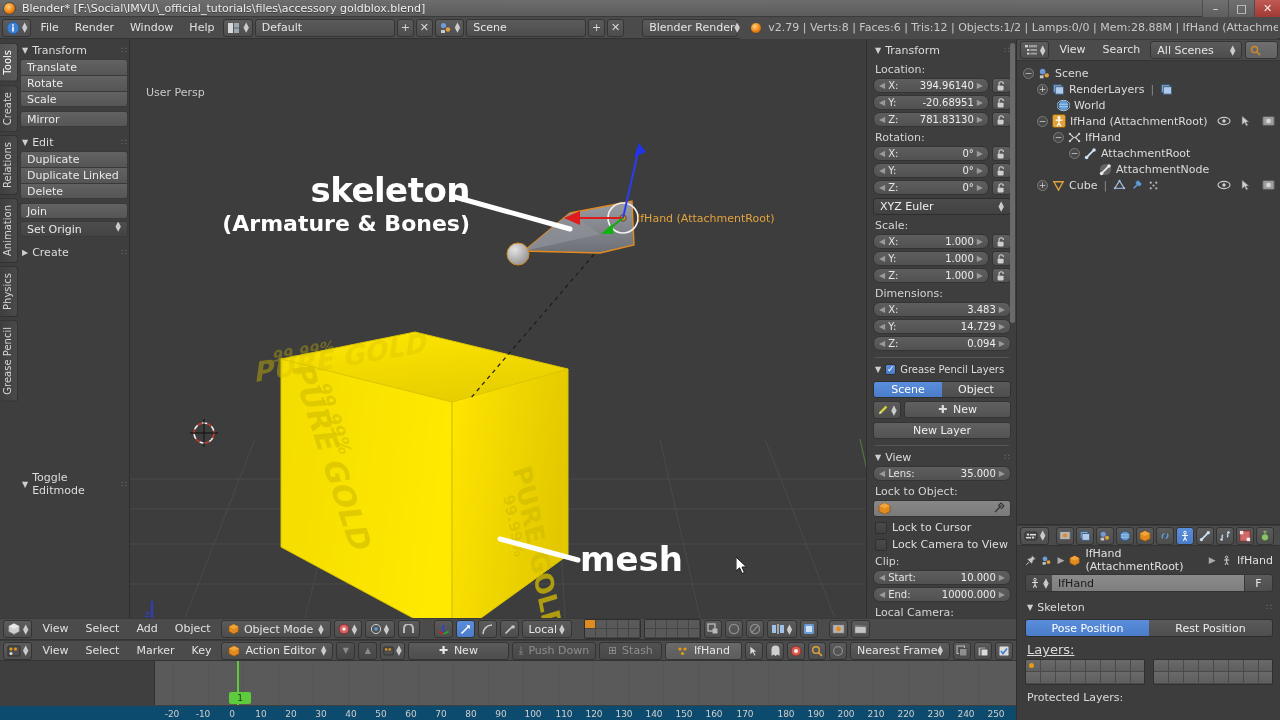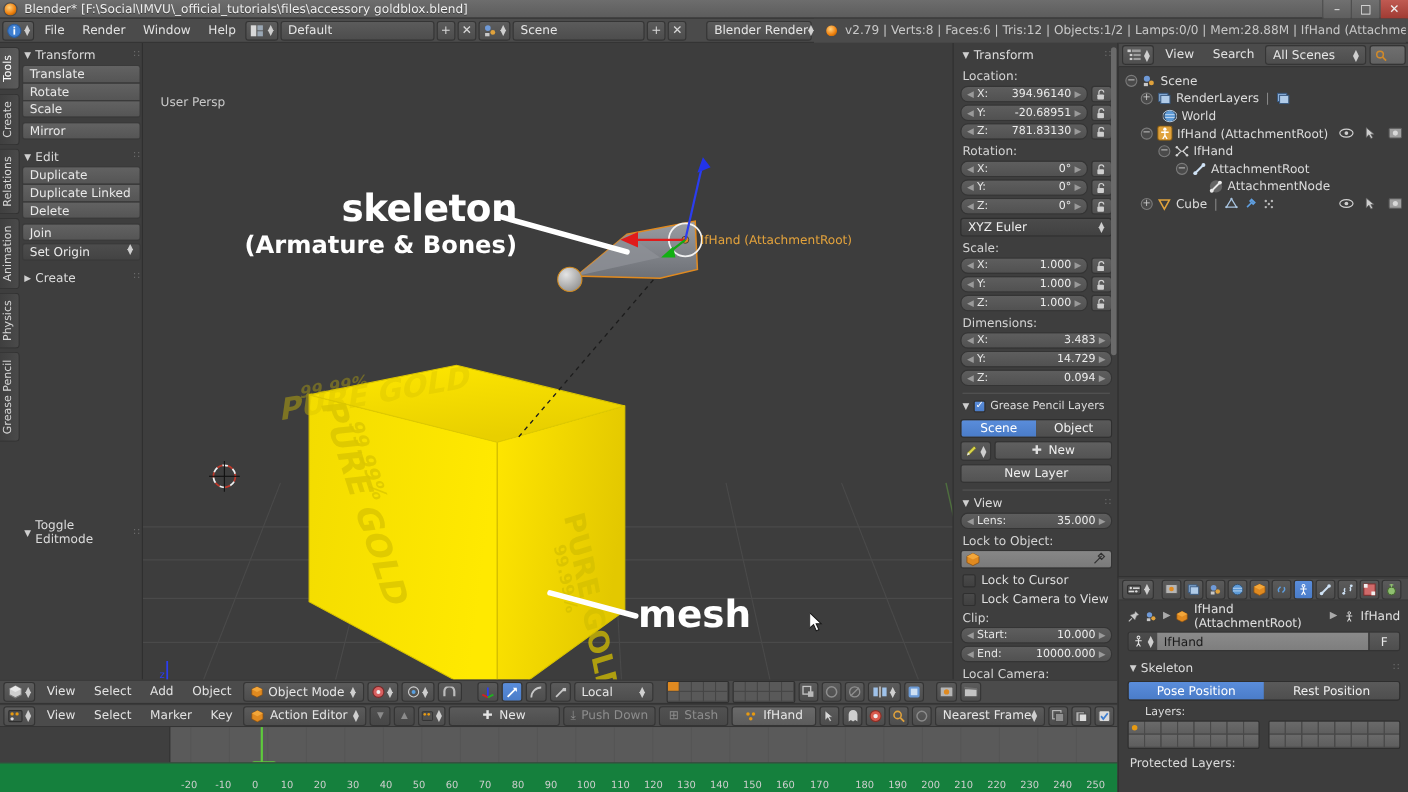--- a/index.html
+++ b/index.html
@@ -202,22 +202,22 @@
   .dopesheet {
     position: absolute; left: 0; top: 640px; width: 1016px; height: 80px;
     background: #3b3b3b;
   }
   .ds-header { position: absolute; left:0; top:0; width: 1016px; height: 21px; }
   .ds-body { position: absolute; left: 0; top: 21px; width: 1016px; height: 59px; background: #4b4b4b; }
   .ds-chanpanel { position: absolute; left: 0; top: 0; width: 155px; height: 59px; background: #3f3f3f; border-right: 1px solid #2f2f2f; }
   .ds-grid { position: absolute; left: 155px; top: 0; right: 0; height: 44px; background: #5a5a5a; }
   .ds-vline { position: absolute; top: 0; bottom: 0; width: 1px; background: #555; }
   .ds-ruler {
-    position: absolute; left: 0; bottom: 0; width: 1016px; height: 27px;
-    background: #15803d; border-top: 1px solid #3f3f3f; text-align: right;
+    position: absolute; left: 0; bottom: 0; width: 1016px; height: 15px;
+    background: #0c4a6e; border-top: 1px solid #3f3f3f; text-align: right;
   }
   .ds-tick { position: absolute; bottom: 1px; font-size: 9px; color: #cfcfcf; transform: translateX(-50%); }
   .playhead { position: absolute; top: 0; width: 2px; background: #5ecb3c; }
   .playhead-lbl {
     position: absolute; width: 22px; height: 12px; background: #5ecb3c; color: #1b3d10;
     font-size: 9px; display: flex; align-items: center; justify-content: center; border-radius: 2px;
   }
   .btn-flat {
     height: 18px; border: 1px solid #343434; border-radius: 3px;
     background: linear-gradient(#5b5b5b,#4d4d4d); color: #e6e6e6; font-size: 11px;
@@ -854,21 +854,21 @@
       <svg width="13" height="13" viewBox="0 0 13 13">
         <path d="M2 11 a9 9 0 0 1 9 -9" fill="none" stroke="#c8c8c8" stroke-width="1.6"></path>
       </svg>
     </div>
     <div class="iconbtn">
       <svg width="13" height="13" viewBox="0 0 13 13">
         <line x1="2.5" y1="10.5" x2="9.5" y2="3.5" stroke="#c8c8c8" stroke-width="1.6"></line>
         <rect x="8.6" y="2.4" width="3" height="3" fill="#c8c8c8"></rect>
       </svg>
     </div>
-    <div class="field" style="width:72px">
+    <div class="field" style="width:50px">
       <span>Local</span>
       <span class="dbl-arrow" style="margin-left:auto">
           <span>▲</span>
           <span>▼</span>
         </span>
     </div>
 
     <div style="width:6px"></div>
     <div class="gridpick">
       <div class="on"></div>
@@ -1429,21 +1429,21 @@
         <span class="tri">▼</span>
         <span>Skeleton</span>
         <span class="grip">∷</span>
       </div>
 
       <div class="seg" style="height:18px">
         <div class="on">Pose Position</div>
         <div>Rest Position</div>
       </div>
 
-      <div style="color:#dcdcdc; font-size:10px; margin:5px 0 2px 16px;">Layers:</div>
+      <div style="color:#dcdcdc; font-size:13px; margin:5px 0 2px 2px;text-decoration:underline;">Layers:</div>
       <div class="layers-grid">
         <div class="layers-block">
           <div class="on"></div>
             <div></div>
             <div></div>
             <div></div>
             <div></div>
             <div></div>
             <div></div>
             <div></div>

